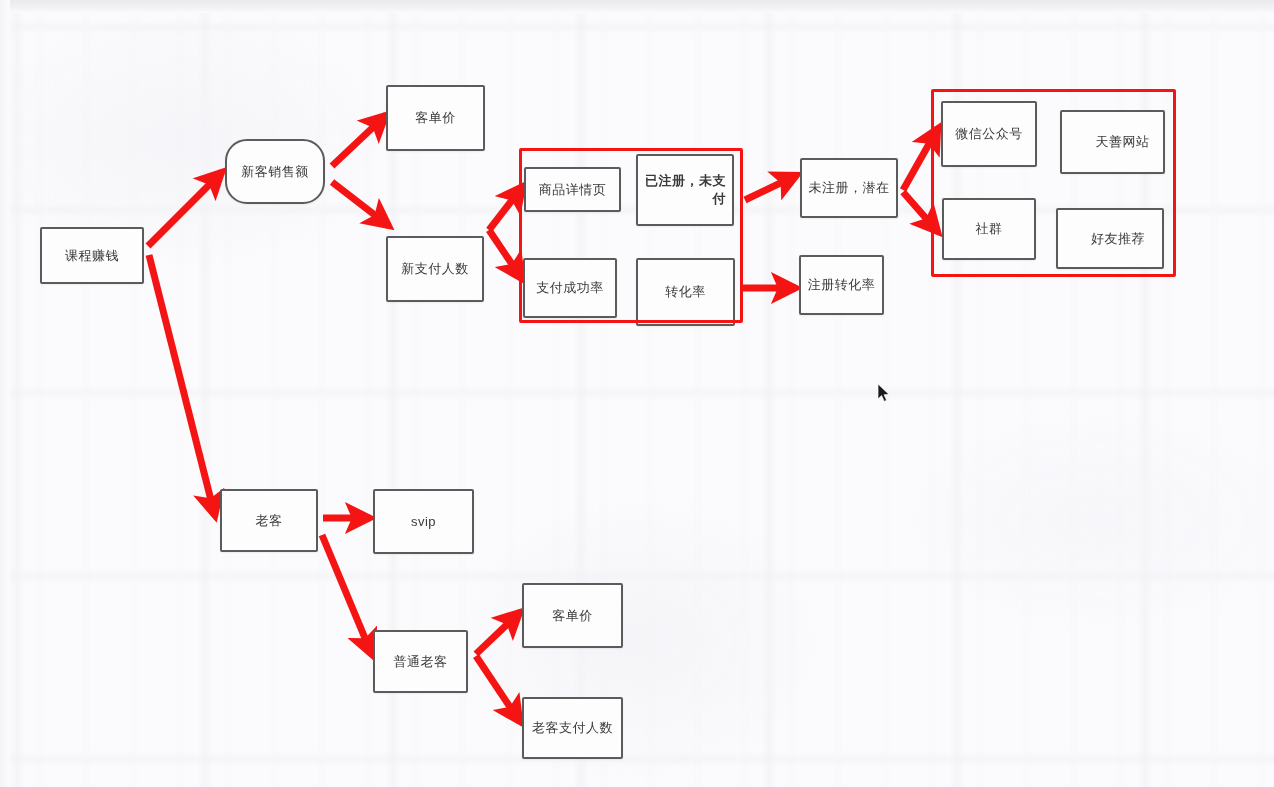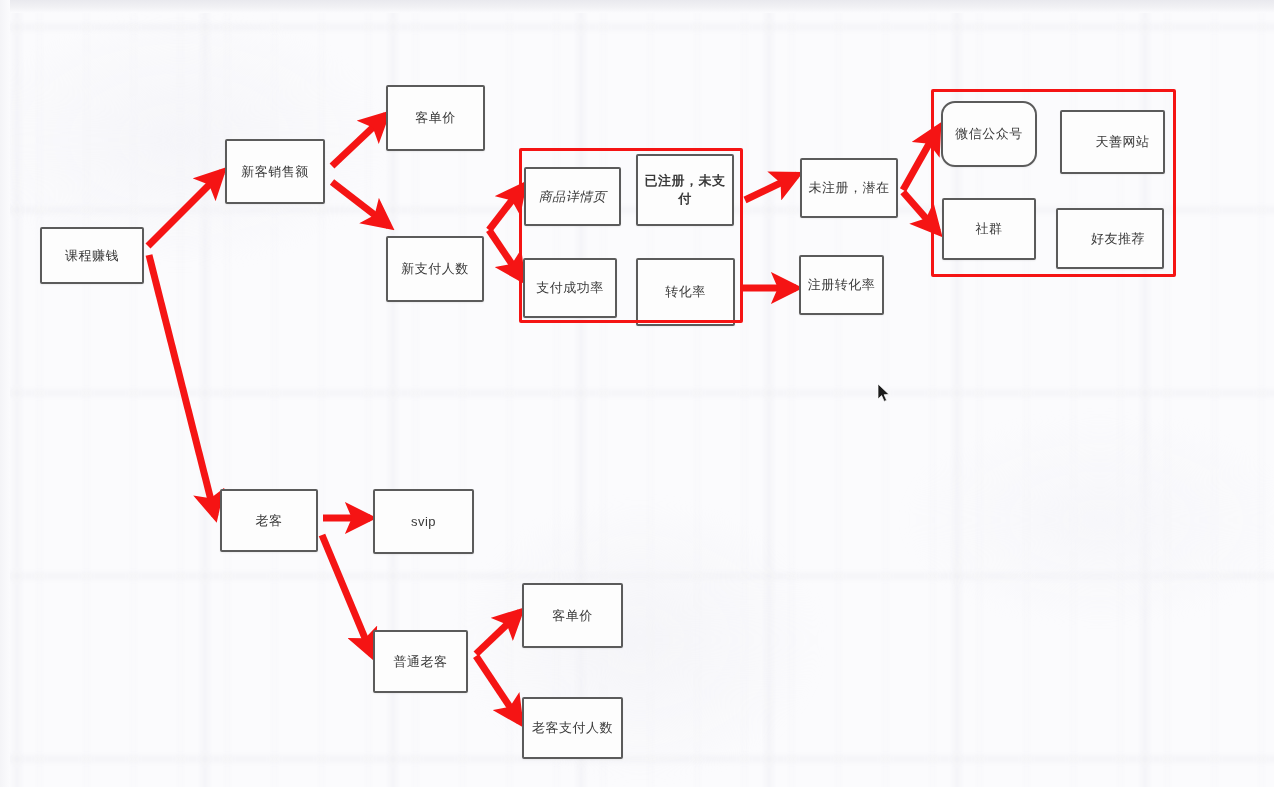--- a/index.html
+++ b/index.html
@@ -61,21 +61,21 @@
   }
   .node {
     position: absolute;
     box-sizing: border-box;
     background: #fdfdfd;
     border: 2px solid #5b5b5b;
     border-radius: 2px;
     display: flex;
     align-items: center;
     justify-content: center;
-    text-align: center;
+    text-align: right;
     color: #3a3a3a;
     line-height: 1.35;
     letter-spacing: 0.5px;
     box-shadow: 0 1px 2px rgba(0,0,0,0.06);
     filter: blur(0.35px);
   }
   .node-label {
     display: block;
     padding: 0 6px;
     font-size: 13px;
@@ -126,48 +126,48 @@
         <line x1="322" y1="535" x2="372" y2="655"></line>
         <line x1="476" y1="654" x2="520" y2="612"></line>
         <line x1="476" y1="656" x2="520" y2="722"></line>
       </g>
   </svg>
 
   <div id="nodes-layer">
       <div class="node" style="left: 40px; top: 227px; width: 104px; height: 57px;">
         <span class="node-label">课程赚钱</span>
       </div>
-      <div class="node" style="left: 225px; top: 139px; width: 100px; height: 65px;">
+      <div class="node" style="left: 225px; top: 139px; width: 100px; height: 65px; border-radius: 22px;">
         <span class="node-label">新客销售额</span>
       </div>
       <div class="node" style="left: 386px; top: 85px; width: 99px; height: 66px;">
         <span class="node-label">客单价</span>
       </div>
       <div class="node" style="left: 386px; top: 196px; width: 98px; height: 66px; margin-top: 40px;">
         <span class="node-label">新支付人数</span>
       </div>
-      <div class="node" style="left: 524px; top: 167px; width: 97px; height: 59px; font-style: italic;">
+      <div class="node" style="left: 524px; top: 167px; width: 97px; height: 45px;">
         <span class="node-label">商品详情页</span>
       </div>
       <div class="node" style="left: 636px; top: 154px; width: 98px; height: 72px; font-weight: bold;">
         <span class="node-label">已注册，未支付</span>
       </div>
       <div class="node" style="left: 523px; top: 258px; width: 94px; height: 60px;">
         <span class="node-label">支付成功率</span>
       </div>
       <div class="node" style="left: 636px; top: 258px; width: 99px; height: 68px;">
         <span class="node-label">转化率</span>
       </div>
       <div class="node" style="left: 800px; top: 158px; width: 98px; height: 60px;">
         <span class="node-label">未注册，潜在</span>
       </div>
       <div class="node" style="left: 799px; top: 255px; width: 85px; height: 60px;">
         <span class="node-label">注册转化率</span>
       </div>
-      <div class="node" style="left: 941px; top: 101px; width: 96px; height: 66px; border-radius: 14px;">
+      <div class="node" style="left: 941px; top: 101px; width: 96px; height: 66px;">
         <span class="node-label">微信公众号</span>
       </div>
       <div class="node" style="left: 1060px; top: 110px; width: 105px; height: 64px; padding-left: 20px;">
         <span class="node-label">天善网站</span>
       </div>
       <div class="node" style="left: 942px; top: 198px; width: 94px; height: 62px;">
         <span class="node-label">社群</span>
       </div>
       <div class="node" style="left: 1056px; top: 208px; width: 108px; height: 61px; padding-left: 16px;">
         <span class="node-label">好友推荐</span>

